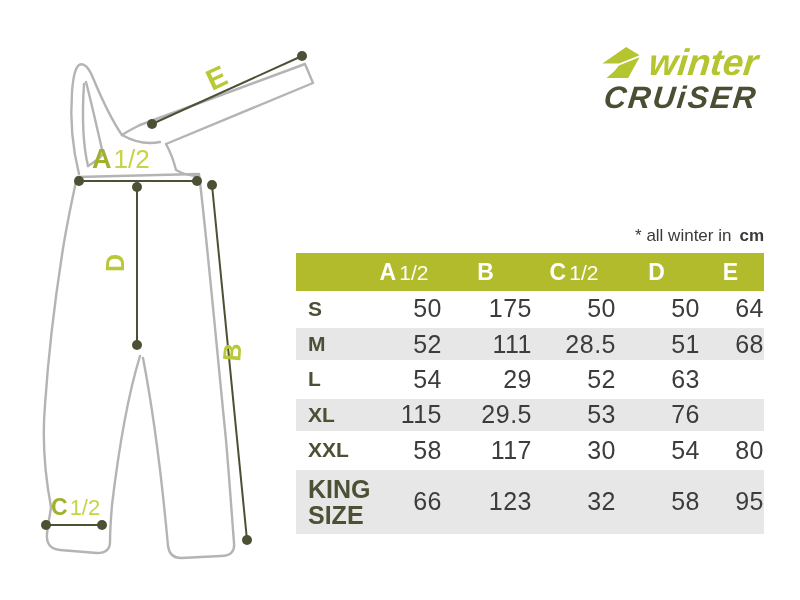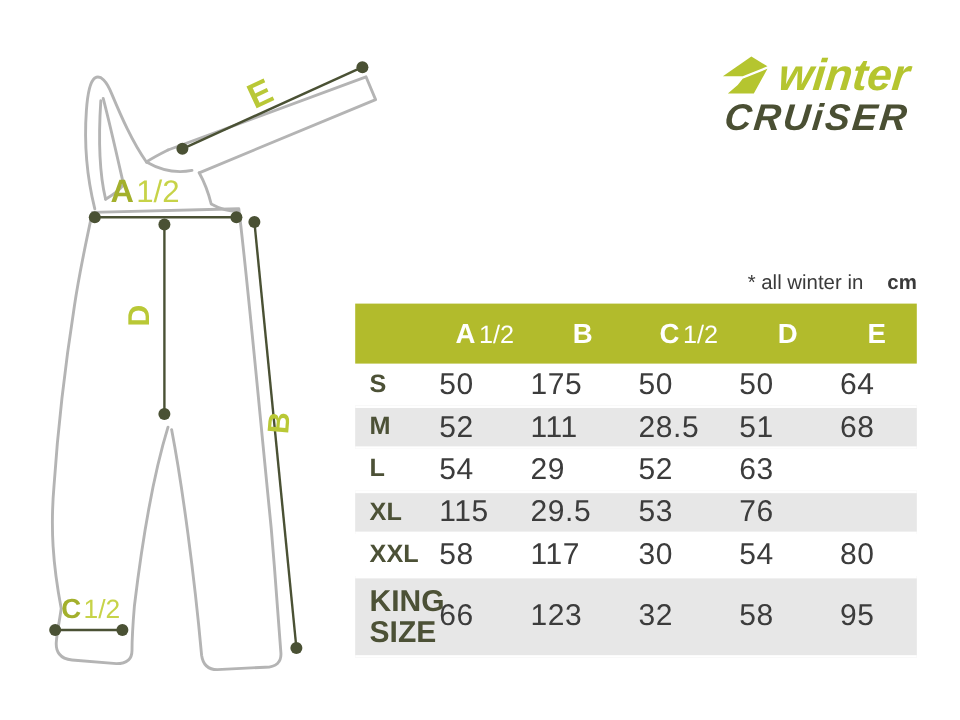--- a/index.html
+++ b/index.html
@@ -7,36 +7,36 @@
          font-family:"Liberation Sans",sans-serif;}
   
   .logo{position:absolute;top:44px;right:42px;display:flex;flex-direction:column;align-items:flex-end;line-height:1;}
   .logo-top{display:flex;align-items:center;gap:7px;}
   .word-winter{font-size:37px;font-weight:bold;font-style:italic;color:var(--lime-bright,#b5c52f);
                transform:skewX(-6deg);letter-spacing:0px;}
   .word-cruiser{font-size:31px;font-weight:800;font-style:italic;color:var(--olive,#4a4f33);
                 transform:skewX(-6deg);letter-spacing:2px;margin-top:1px;}
   
   .note{position:absolute;top:226px;right:36px;font-size:17px;color:#3a3a3a;}
-  .note b{margin-left:20px;}
+  .note b{margin-left:8px;}
   
   .size-table{position:absolute;left:296px;top:253px;width:468px;}
-  .thead{display:grid;grid-template-columns:70px 76px 90px 84px 84px 64px;height:50px;
+  .thead{display:grid;grid-template-columns:70px 76px 90px 84px 84px 64px;height:38px;
          background:var(--lime,#b2bb2c);align-items:center;}
   .th{text-align:center;color:#fff;}
   .hb{font-size:23px;font-weight:bold;}
   .hl{font-size:21px;font-weight:400;margin-left:3px;}
   .trow{display:grid;grid-template-columns:70px 76px 90px 84px 84px 64px;height:35.4px;
         align-items:center;box-sizing:border-box;}
   .trow.alt{background:var(--row-gray,#e7e7e7);border-top:2px solid #fff;border-bottom:2px solid #fff;}
   .trow.king{height:68px;}
   .td.size-label{padding-left:12px;font-weight:bold;font-size:21px;color:var(--olive-label,#4c5136);
                  line-height:1.05;}
   .trow.king .td.size-label{font-size:25px;max-width:62px;}
-  .td.num{text-align:left;font-size:25px;color:var(--num,#3c3c3c);letter-spacing:0.5px;}
+  .td.num{text-align:right;font-size:25px;color:var(--num,#3c3c3c);letter-spacing:0.5px;}
   
   .diagram{position:absolute;left:0;top:0;}
   .outline{fill:none;stroke:var(--outline,#b4b4b4);stroke-width:2.4;stroke-linecap:round;stroke-linejoin:round;}
   .measure{stroke:var(--measure,#4a5134);stroke-width:2;}
   .dot{fill:var(--measure,#4a5134);}
   .lbl-bold{font-weight:bold;fill:var(--lime-label,#a3b02c);}
   .lbl-light{font-weight:400;fill:var(--lime-light,#c7d348);}
   .lbl-bright{font-weight:bold;fill:var(--lime-bright2,#b9c836);}
 </style>
 </head>

